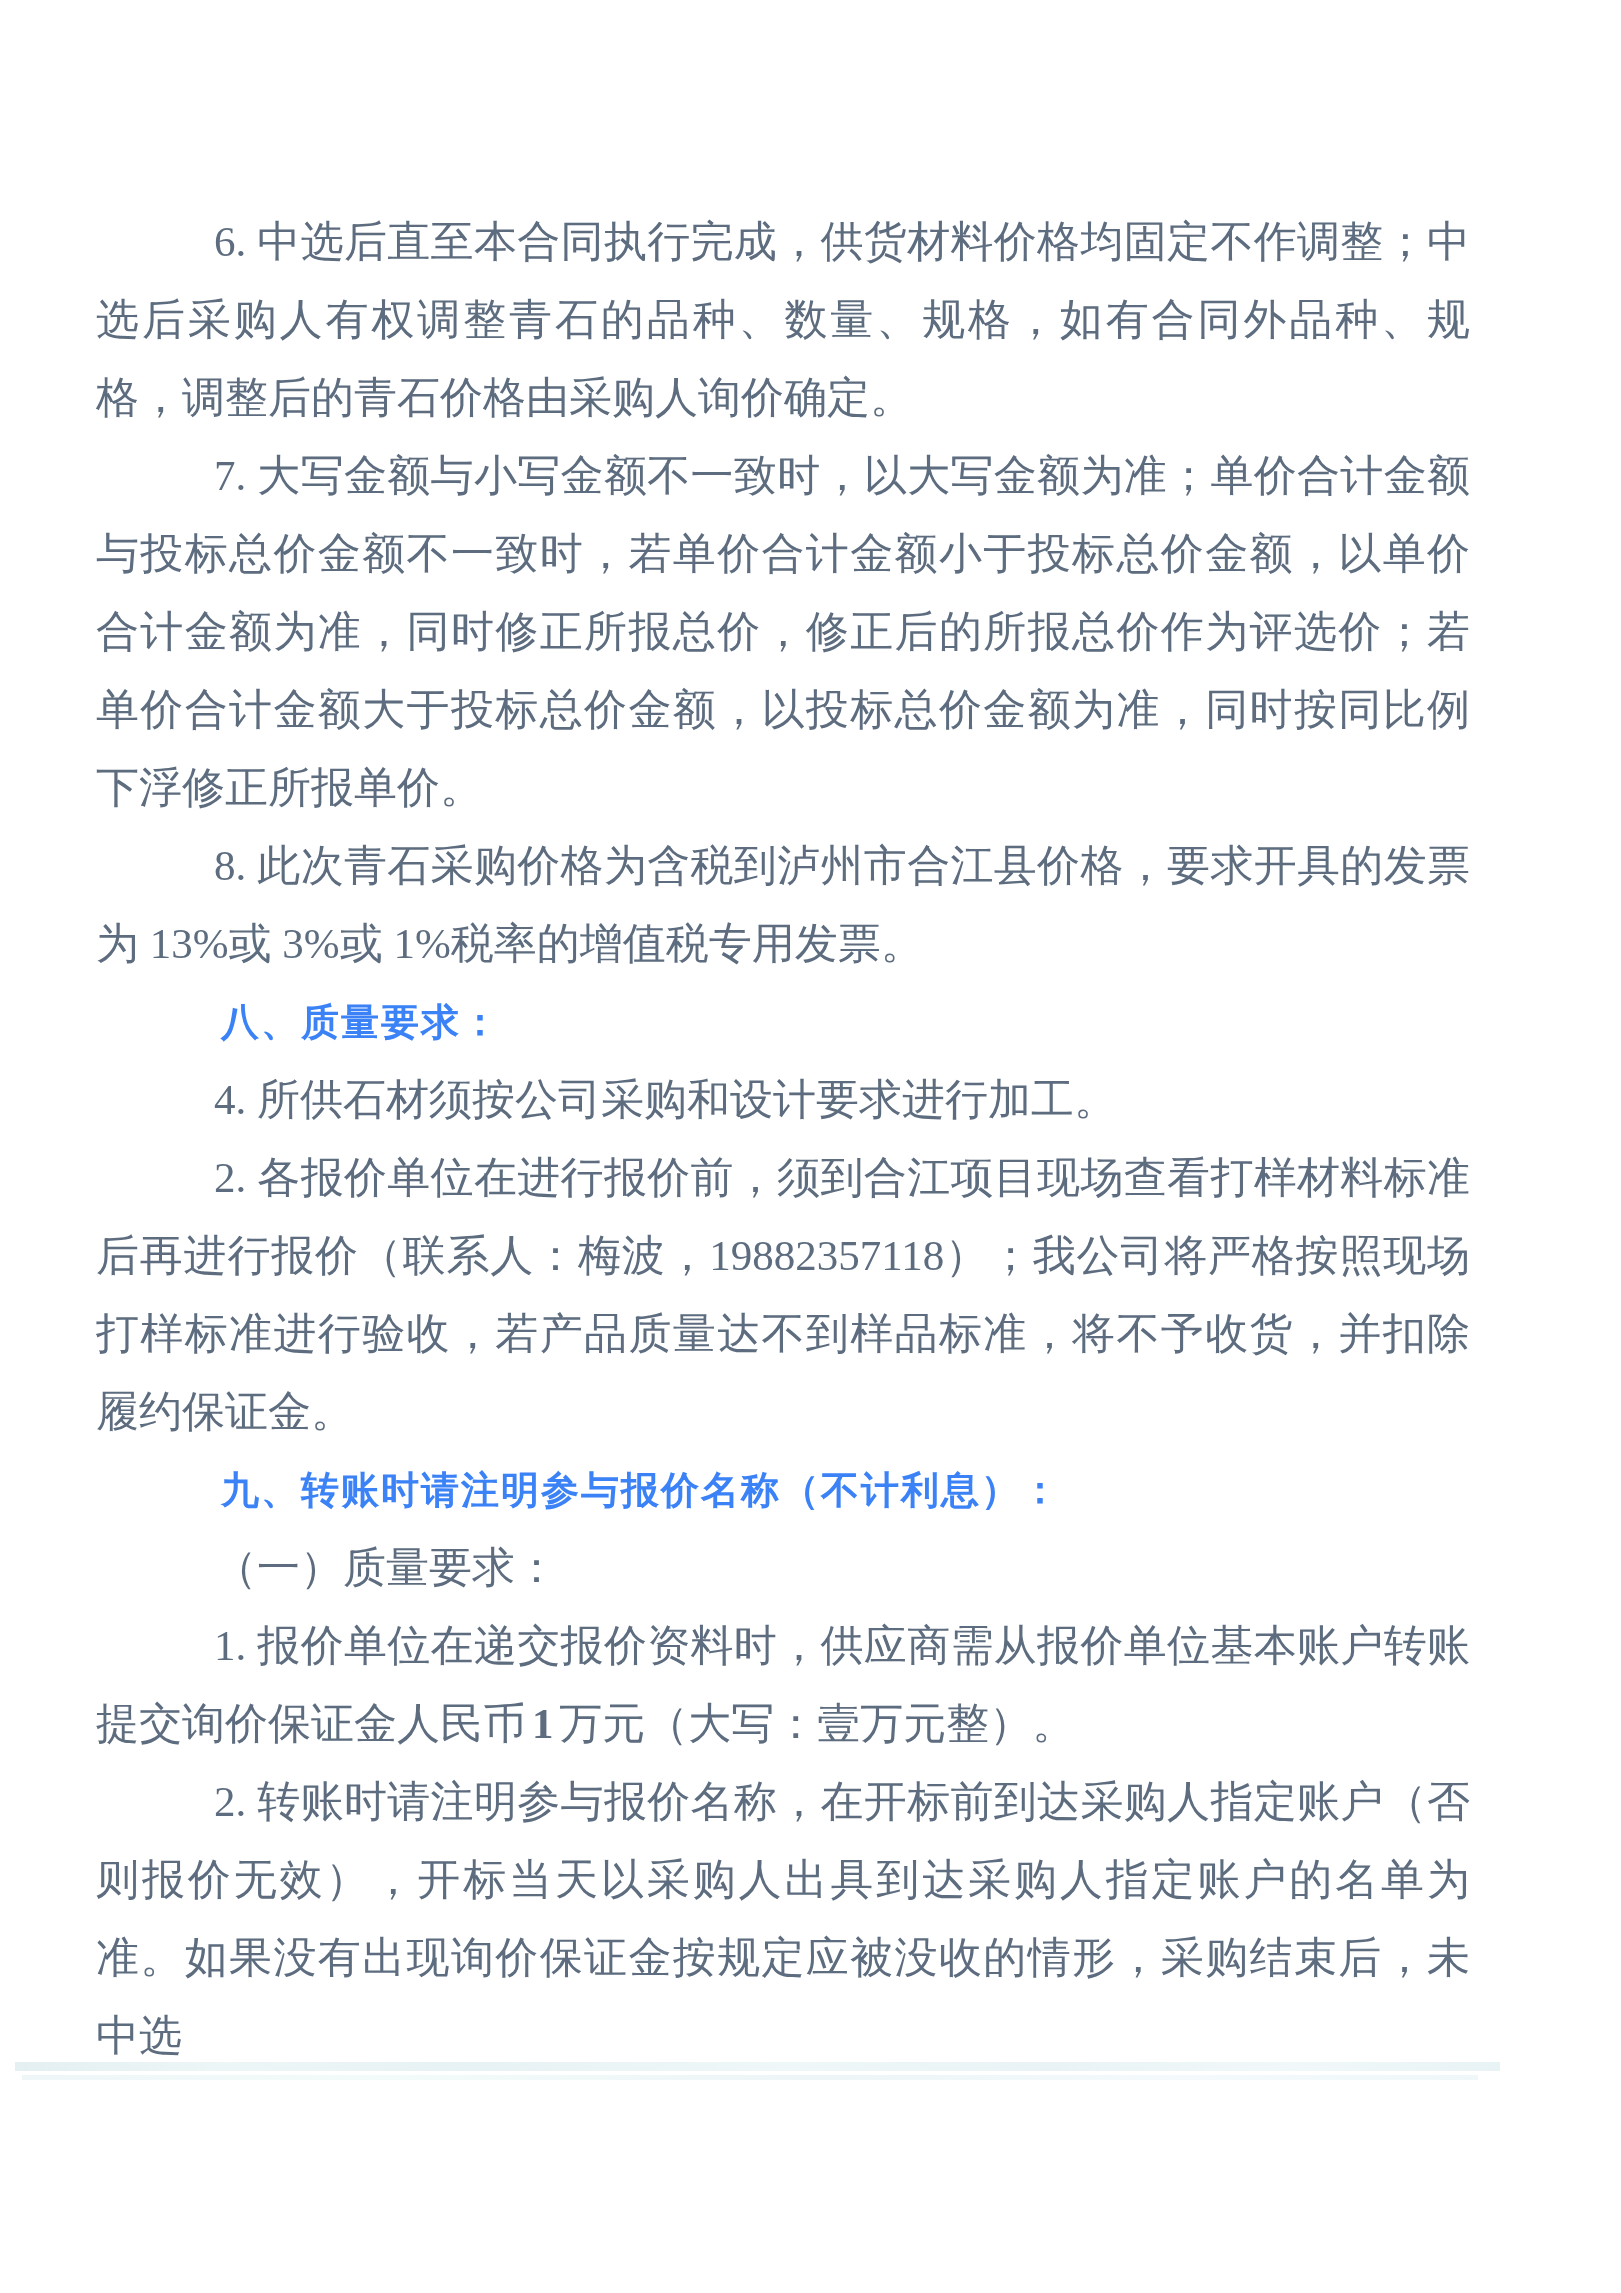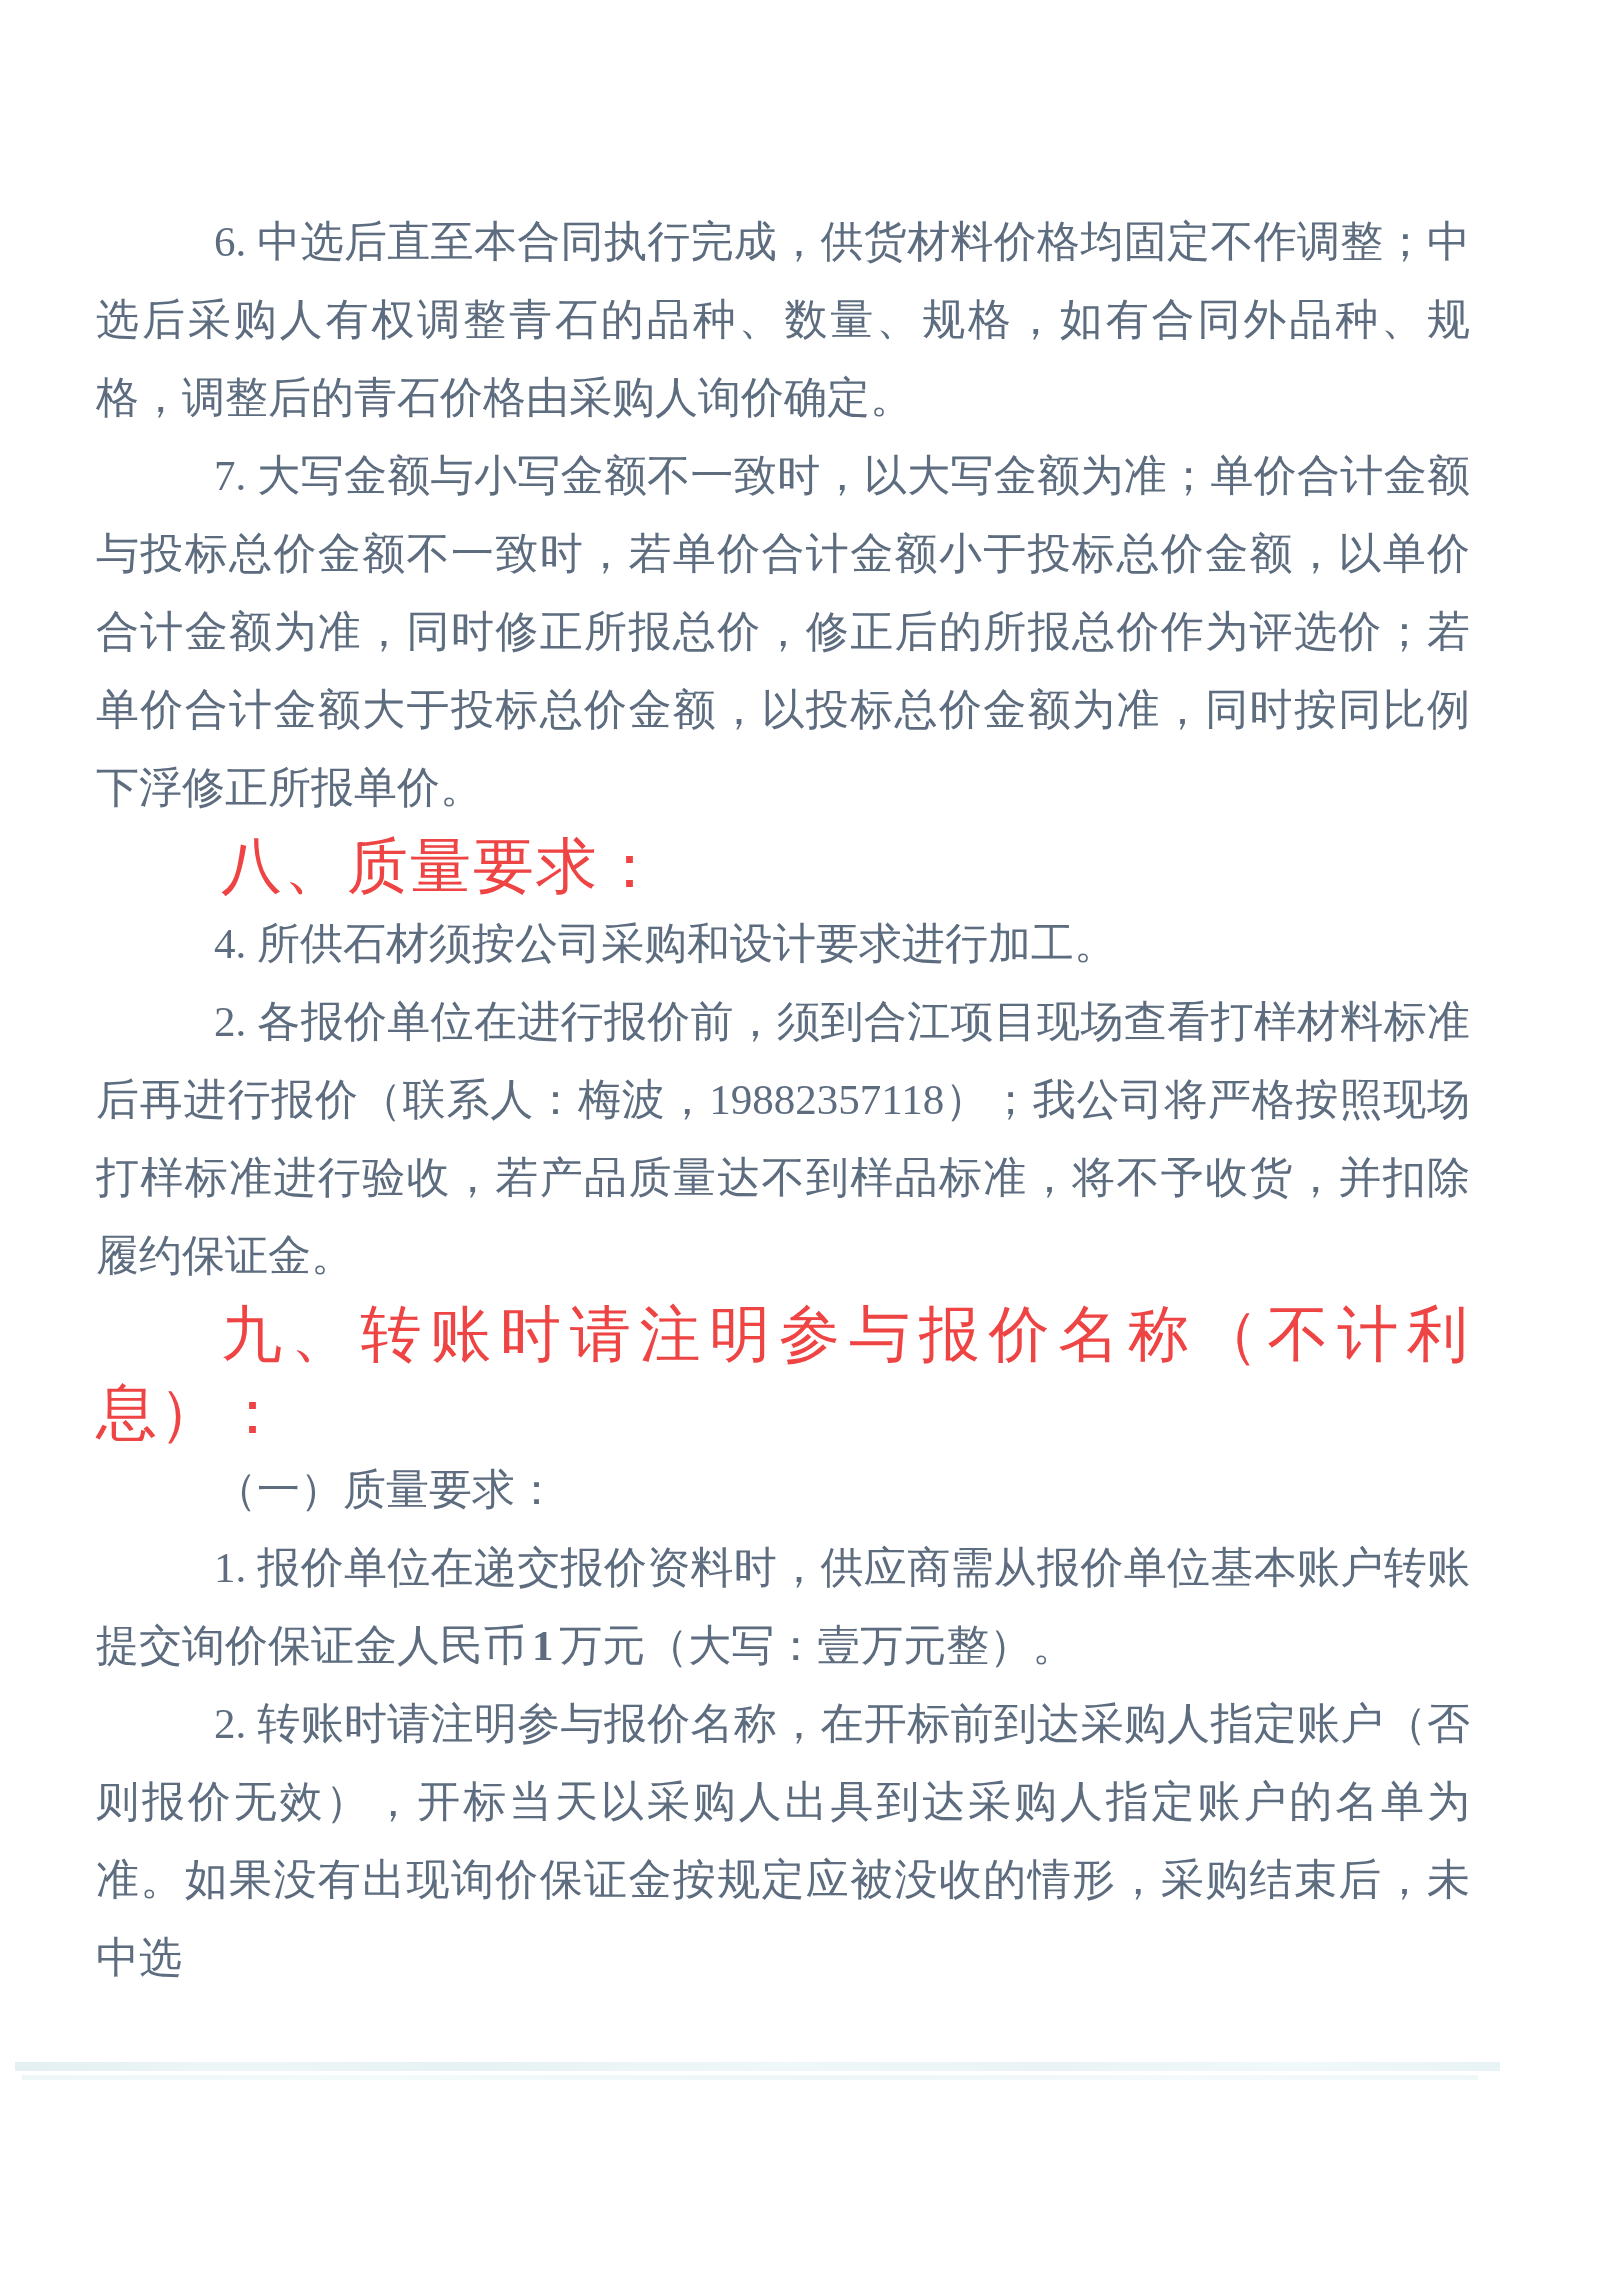--- a/index.html
+++ b/index.html
@@ -26,23 +26,23 @@
     text-align: justify;
     word-break: break-all;
   }
   .para {
     margin: 0;
     padding: 0;
     text-indent: 118px;
   }
   .para.heading {
     font-family: "Liberation Sans", "DejaVu Sans", sans-serif;
-    font-weight: normal;
-    color: #ef4444;
-    font-size: 61px;
+    font-weight: bold;
+    color: #3b82f6;
+    font-size: 38px;
     text-indent: 125px;
     letter-spacing: 2px;
   }
   .seg-bold {
     font-weight: bold;
     padding: 0 5.9px;
   }
   
   .ghost-band {
     position: absolute;
@@ -67,20 +67,21 @@
       #eef6f7 0%, #f3fafa 25%, #edf5f6 55%, #f4fafb 80%, #eff7f8 100%);
   }
 </style>
 </head>
 <body>
 
 <div class="page">
   <div class="content">
       <p class="para body"><span>6. 中选后直至本合同执行完成，供货材料价格均固定不作调整；中选后采购人有权调整青石的品种、数量、规格，如有合同外品种、规格，调整后的青石价格由采购人询价确定。</span></p>
       <p class="para body"><span>7. 大写金额与小写金额不一致时，以大写金额为准；单价合计金额与投标总价金额不一致时，若单价合计金额小于投标总价金额，以单价合计金额为准，同时修正所报总价，修正后的所报总价作为评选价；若单价合计金额大于投标总价金额，以投标总价金额为准，同时按同比例下浮修正所报单价。</span></p>
+      <p class="para body"><span>8. 此次青石采购价格为含税到泸州市合江县价格，要求开具的发票为 13%或 3%或 1%税率的增值税专用发票。</span></p>
       <p class="para heading"><span>八、质量要求：</span></p>
       <p class="para body"><span>4. 所供石材须按公司采购和设计要求进行加工。</span></p>
       <p class="para body"><span>2. 各报价单位在进行报价前，须到合江项目现场查看打样材料标准后再进行报价（联系人：梅波，19882357118）；我公司将严格按照现场打样标准进行验收，若产品质量达不到样品标准，将不予收货，并扣除履约保证金。</span></p>
       <p class="para heading"><span>九、转账时请注明参与报价名称（不计利息）：</span></p>
       <p class="para body"><span>（一）质量要求：</span></p>
       <p class="para body"><span>1. 报价单位在递交报价资料时，供应商需从报价单位基本账户转账提交询价保证金人民币</span><span class="seg-bold">1</span><span>万元（大写：壹万元整）。</span></p>
       <p class="para body"><span>2. 转账时请注明参与报价名称，在开标前到达采购人指定账户（否则报价无效），开标当天以采购人出具到达采购人指定账户的名单为准。如果没有出现询价保证金按规定应被没收的情形，采购结束后，未中选</span></p>
     </div>
   <div class="ghost-band">
     <div class="ghost-stripe-1"></div>

